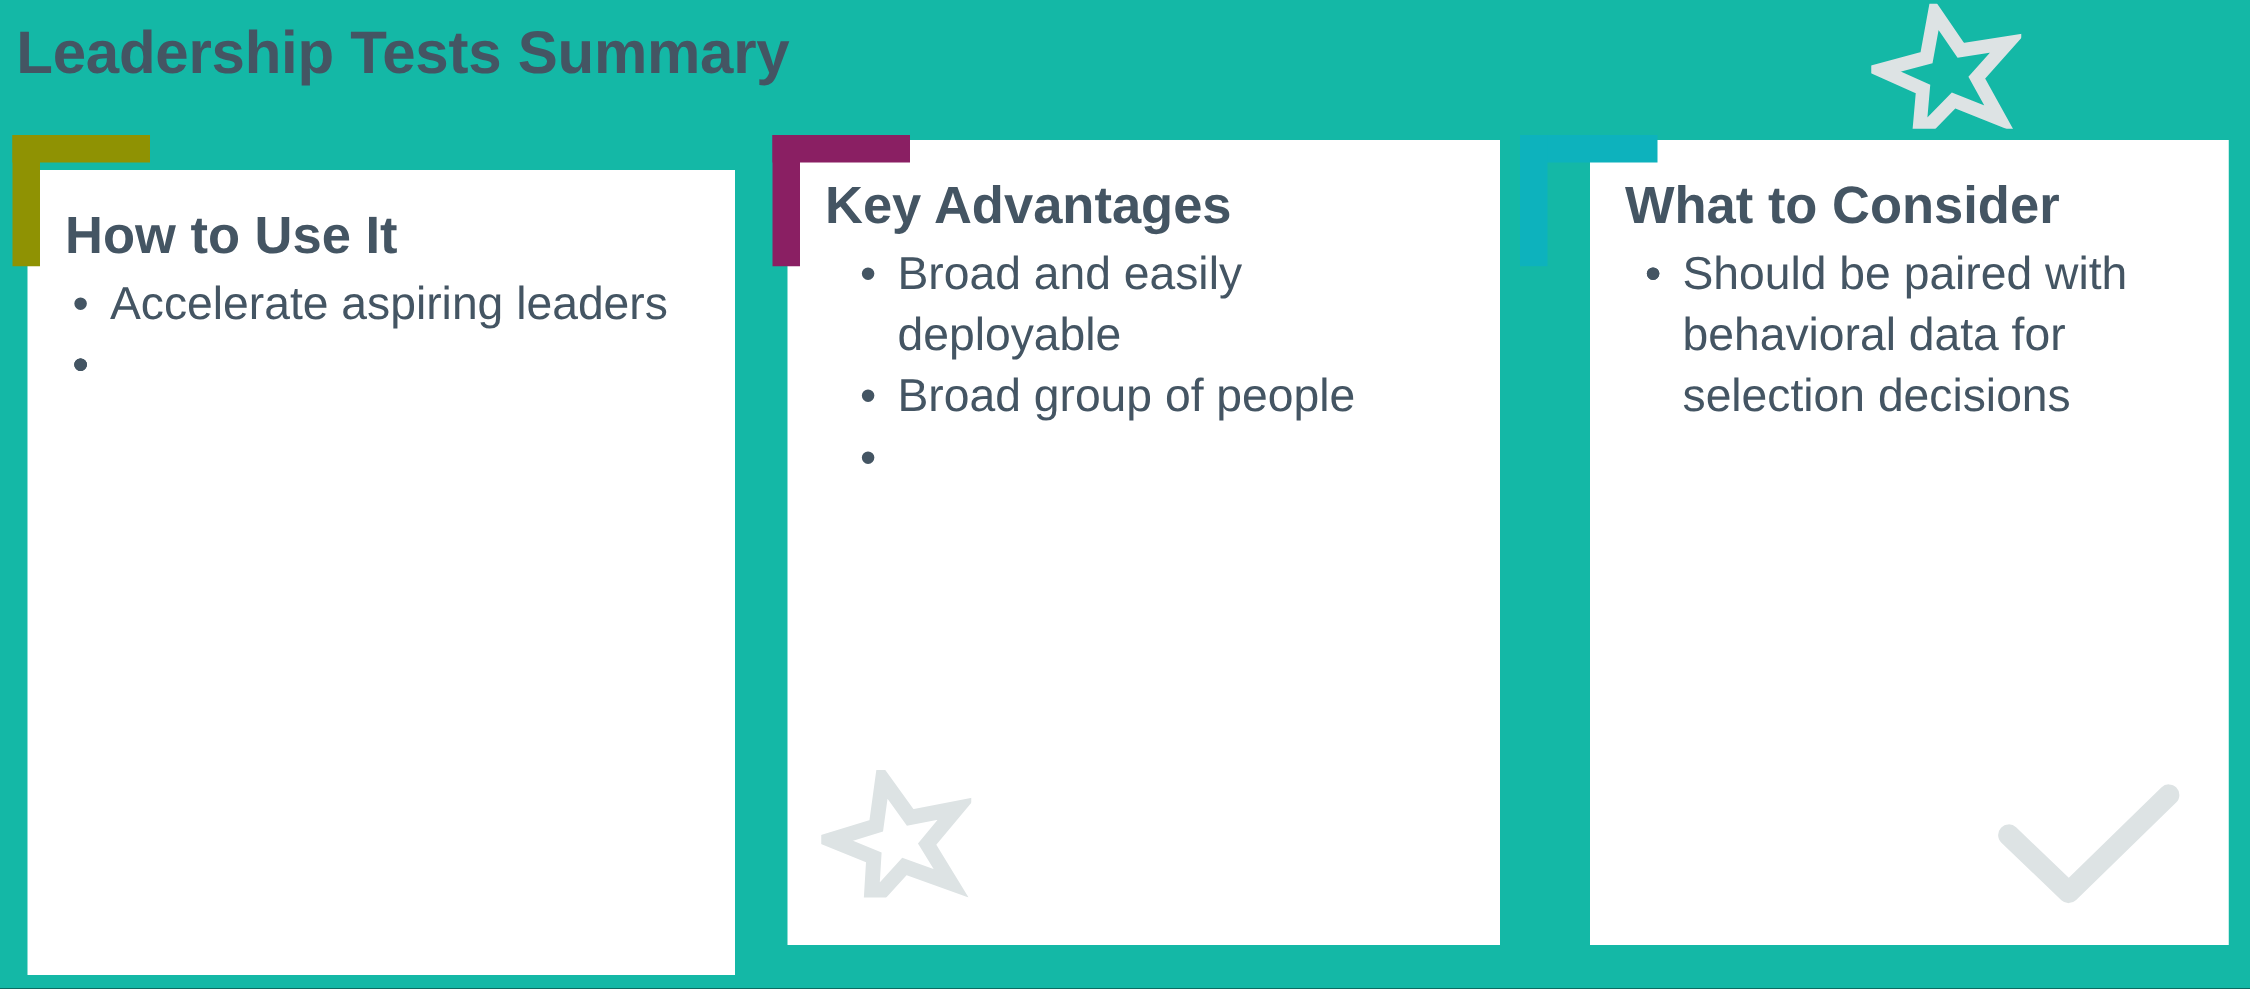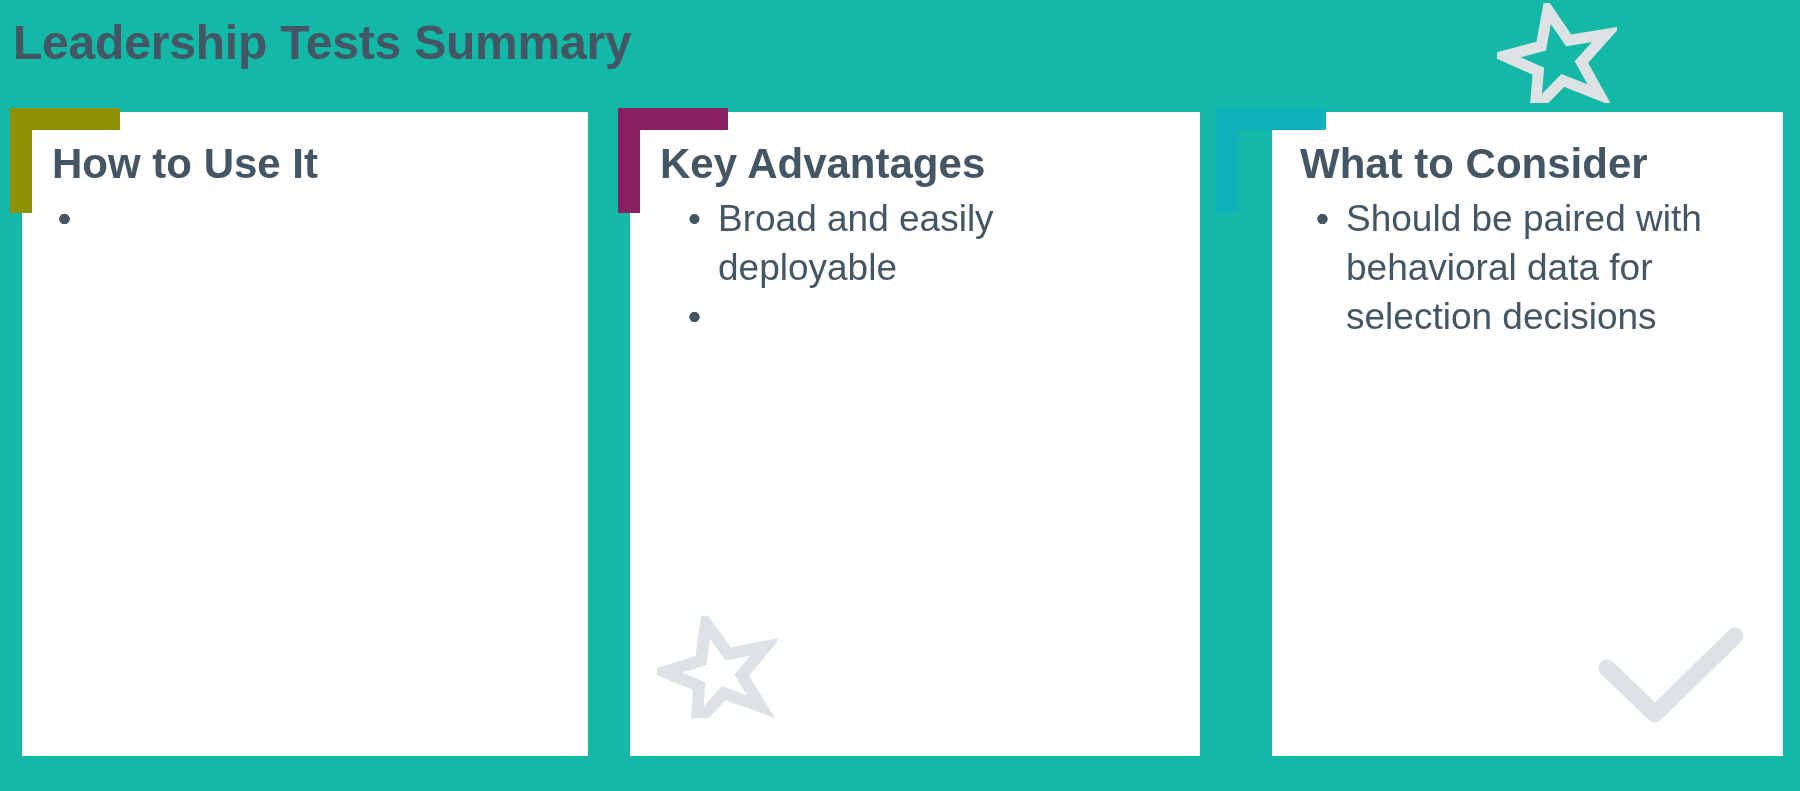--- a/index.html
+++ b/index.html
@@ -44,21 +44,21 @@
   }
 
   
   .card {
     position: absolute;
     top: 112px;
     height: 644px;
     background: #ffffff;
     overflow: hidden;
   }
-  #card-1 { left: 22px;   width: 566px; }
+  #card-1 { left: 22px;   width: 566px; margin-top: 24px; }
   #card-2 { left: 630px;  width: 570px; }
   #card-3 { left: 1228px; width: 511px; margin-left: 44px; }
 
   
   .bracket {
     position: absolute;
     top: 108px;
     width: 110px;
     height: 105px;
     pointer-events: none;
@@ -153,20 +153,21 @@
       </g>
     </svg>
   </div>
 
   <div class="card" id="card-1" style="background: rgb(255, 255, 255);">
     <div class="card-inner">
       <div class="card-heading">How to Use It</div>
       <ul class="bullet-list">
         <li class="bullet-item">
           <span class="dot">•</span>
+          <span>Accelerate aspiring leaders</span>
         </li>
         <li class="bullet-item">
           <span class="dot">•</span>
         </li>
         <li class="bullet-item">
           <span class="dot">•</span>
         </li>
         <li class="bullet-item">
           <span class="dot">•</span>
         </li>
@@ -177,20 +178,21 @@
   <div class="card" id="card-2" style="background: rgb(255, 255, 255);">
     <div class="card-inner">
       <div class="card-heading">Key Advantages</div>
       <ul class="bullet-list">
         <li class="bullet-item">
           <span class="dot">•</span>
           <span>Broad and easily deployable</span>
         </li>
         <li class="bullet-item">
           <span class="dot">•</span>
+          <span>Broad group of people</span>
         </li>
         <li class="bullet-item">
           <span class="dot">•</span>
         </li>
       </ul>
     </div>
     <div id="star-card-2">
       <svg viewBox="0 0 120 102" width="120" height="102" aria-hidden="true">
         <g transform="rotate(-14 60 51)">
           <path d="M60 6 L74 41 L112 43 L82 65 L93 100 L60 78 L27 100 L38 65 L8 43 L46 41 Z" fill="none" stroke="#dde3e4" stroke-width="12" stroke-linejoin="miter"></path>

